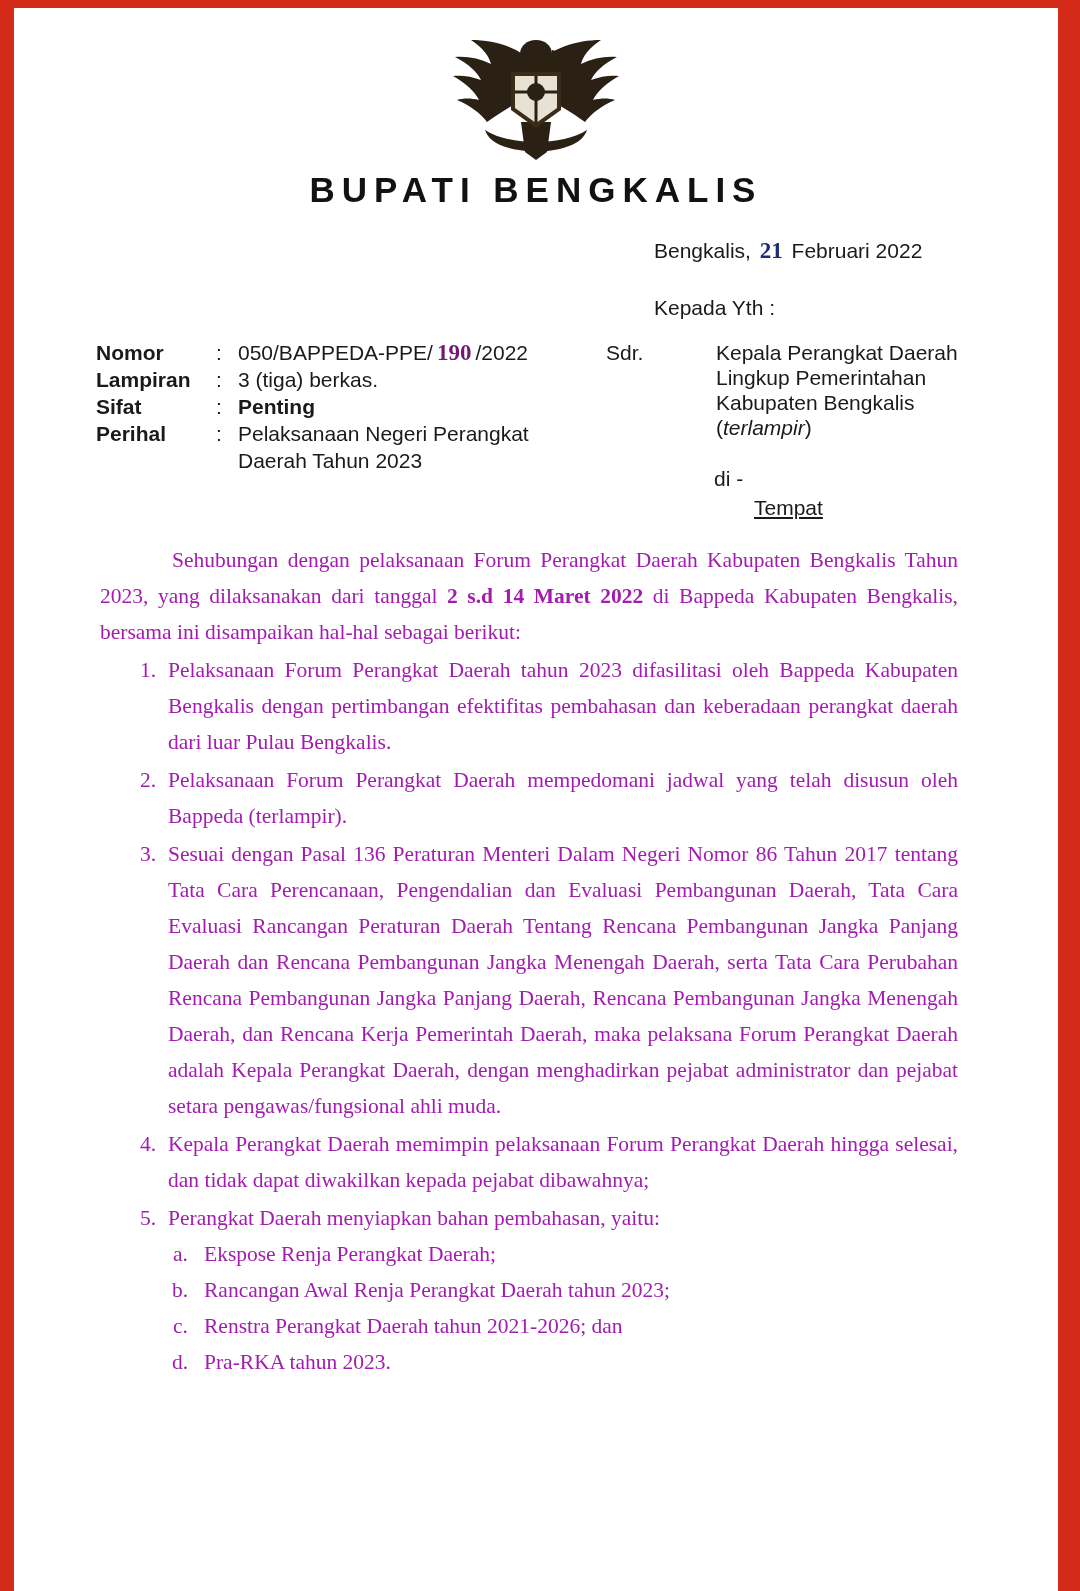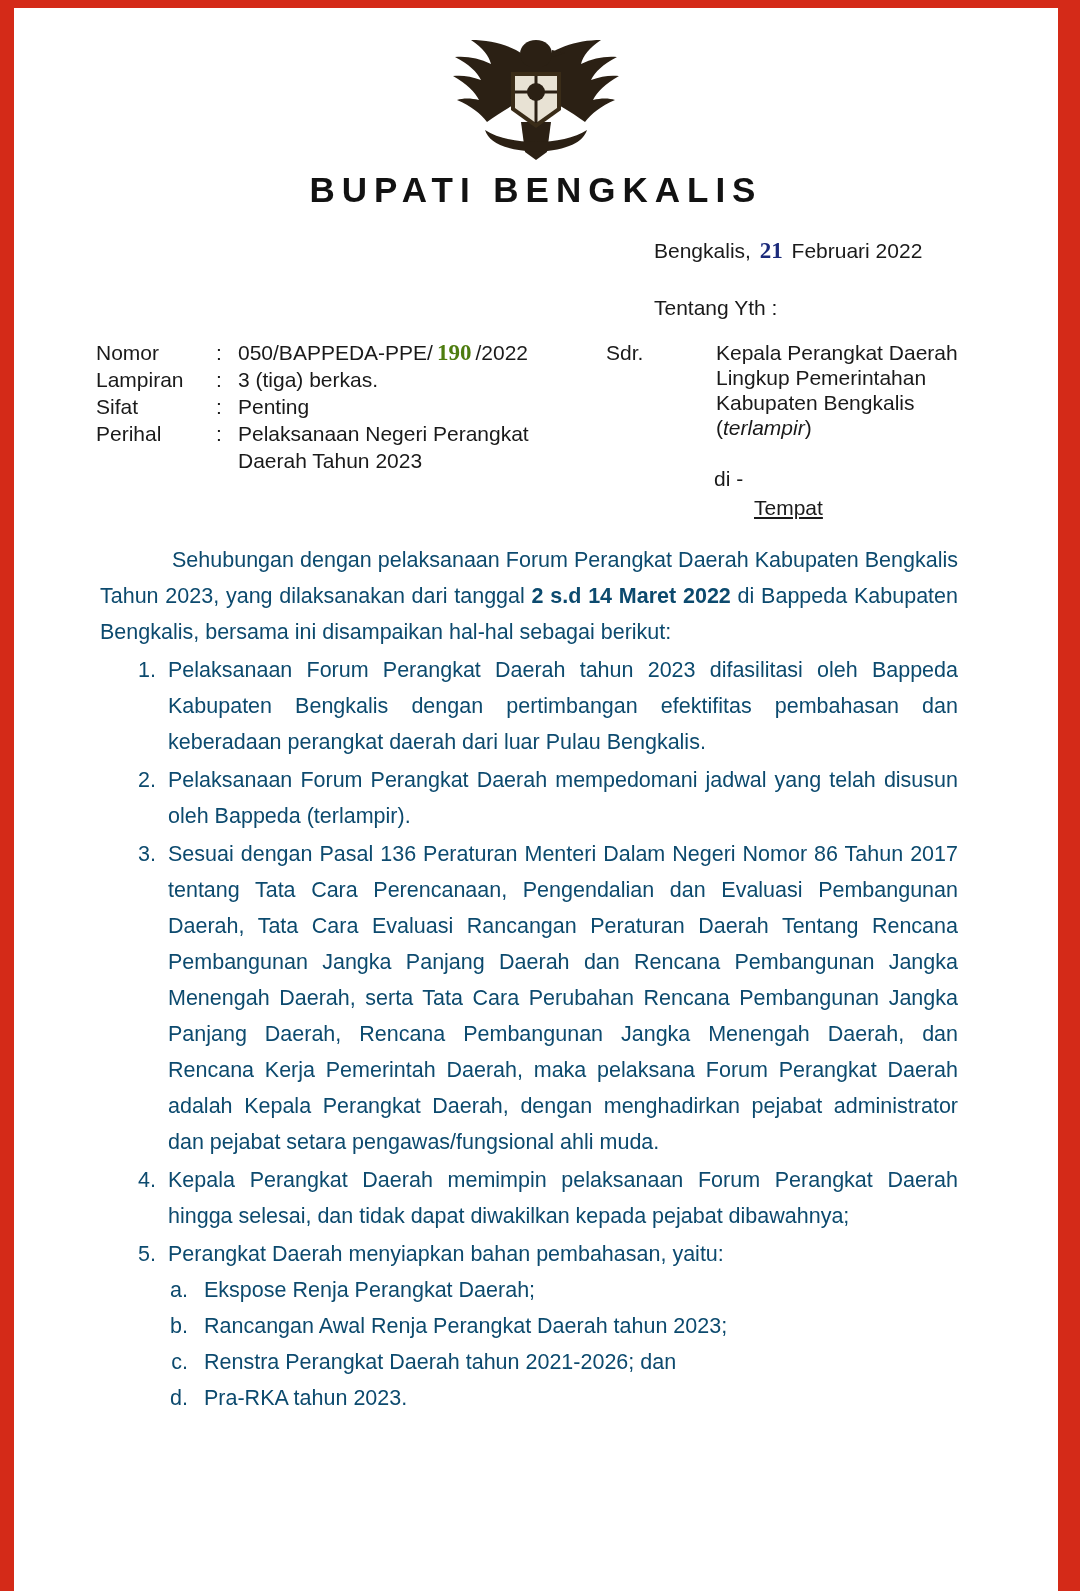--- a/index.html
+++ b/index.html
@@ -76,27 +76,27 @@
     top: 0;
     width: 500px;
   }
   .field-row {
     display: flex;
     font-size: 21px;
     color: #1a1a1a;
     line-height: 25px;
     margin-bottom: 2px;
   }
-  .field-label { width: 120px; flex: none; }
+  .field-label { width: 120px; flex: none; font-weight: bold; }
   .field-colon { width: 22px; flex: none; }
   .field-value { flex: 1; }
-  .field-value.bold { font-weight: normal; }
+  .field-value.bold { font-weight: bold; }
   .field-value .hand {
     font-family: "Liberation Serif", serif;
-    color: #4d7c0f;
+    color: #701a75;
     font-weight: bold;
     font-size: 23px;
     padding: 0 4px;
   }
   .field-cont {
     margin-left: 142px;
     font-size: 21px;
     color: #1a1a1a;
     line-height: 25px;
   }
@@ -128,21 +128,22 @@
   .tempat {
     margin-left: 148px;
     margin-top: 4px;
     text-decoration: underline;
   }
 
   .body {
     margin: 12px 100px 0 86px;
     font-size: 21.5px;
     line-height: 36px;
-    color: #0c4a6e;
+    color: #a21caf;
+    font-family: Liberation Serif, serif;
   }
   p.para {
     margin: 0;
     text-align: justify;
     text-indent: 72px;
   }
   p.para b { font-weight: bold; }
 
   ol.numlist {
     list-style: none;
@@ -209,21 +210,21 @@
   </div>
 
   <div class="letterhead">BUPATI BENGKALIS</div>
 
   <div class="meta-right">
     <div class="place-date">
       <span>Bengkalis,</span>
       <span class="hand">21</span>
       <span>Februari 2022</span>
     </div>
-    <div class="kepada">Tentang Yth :</div>
+    <div class="kepada">Kepada Yth :</div>
   </div>
 
   <div class="mid-block">
 
     <div class="fields">
       <div class="field-row">
         <div class="field-label">Nomor</div>
         <div class="field-colon">:</div>
         <div class="field-value">
           <span>050/BAPPEDA-PPE/</span><span class="hand">190</span><span>/2022</span>

